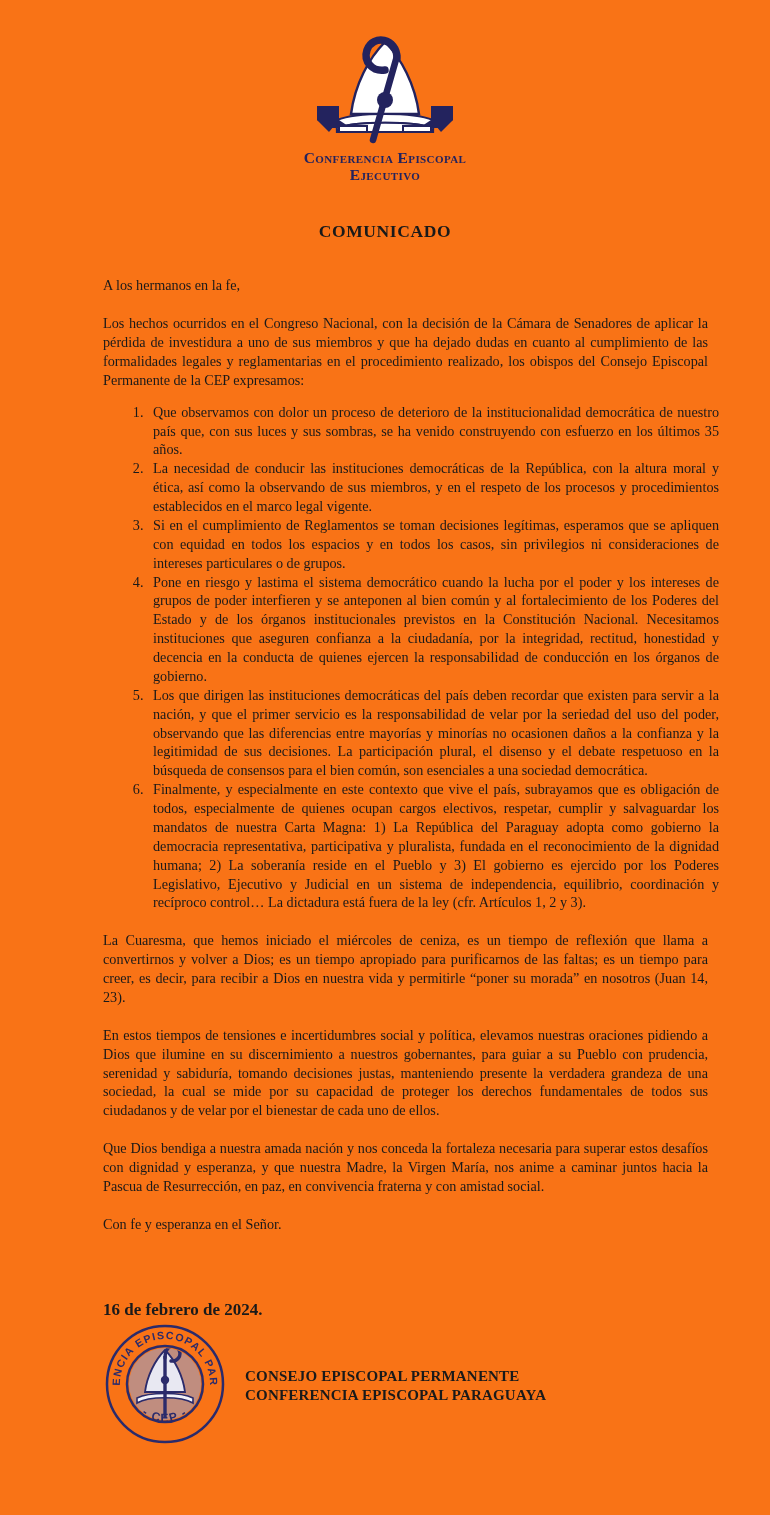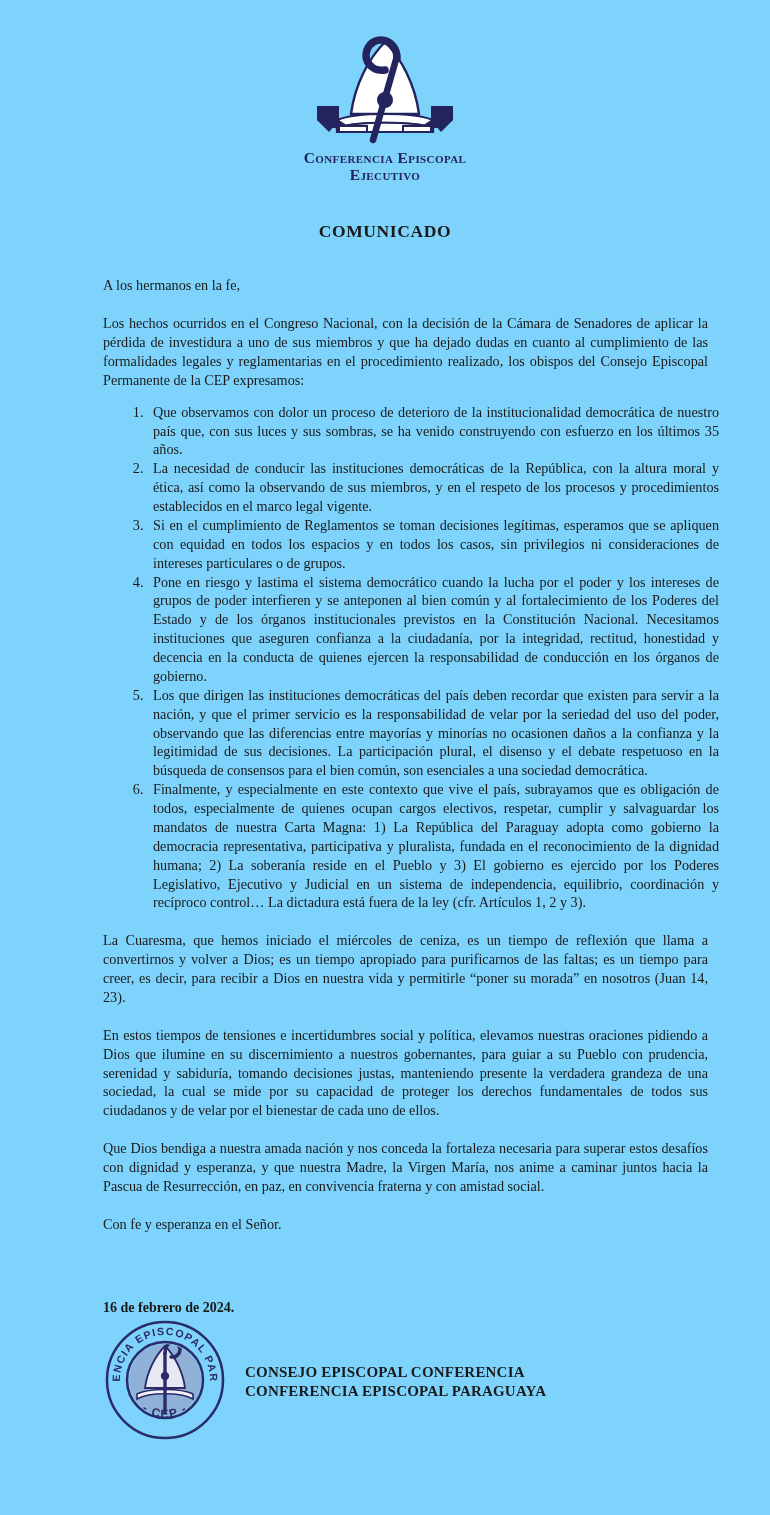--- a/index.html
+++ b/index.html
@@ -13,21 +13,21 @@
     font-family: "Liberation Serif", "DejaVu Serif", serif;
     color: #1a1a1a;
     -webkit-font-smoothing: antialiased;
   }
   .page {
     position: relative;
     width: 770px;
     min-height: 1515px;
     box-sizing: border-box;
     padding: 0;
-    background: #7dd3fc;
+    background: #f97316;
   }
 
   
   .logo-block {
     padding-top: 28px;
     display: flex;
     flex-direction: column;
     align-items: center;
   }
   .logo-mark {
@@ -92,21 +92,21 @@
     line-height: 1.33;
   }
   ol.points > li {
     text-align: justify;
     margin: 0 0 0 0;
     padding-left: 6px;
   }
 
   .date-line {
     margin: 66px 0 0 0;
-    font-size: 14px;
+    font-size: 17px;
     font-weight: bold;
   }
 
   
   .sign-row {
     margin-top: 2px;
     display: flex;
     align-items: center;
     gap: 18px;
   }
@@ -213,20 +213,20 @@
 
           <text font-family="'Liberation Sans', 'DejaVu Sans', sans-serif" font-size="10.6" font-weight="bold" fill="#2b2b6b" letter-spacing="1.3">
             <textPath href="#ringTop" startOffset="50%" text-anchor="middle">CONFERENCIA EPISCOPAL PARAGUAYA</textPath>
           </text>
           <text font-family="'Liberation Sans', 'DejaVu Sans', sans-serif" font-size="12" font-weight="bold" fill="#2b2b6b" letter-spacing="1.6">
             <textPath href="#ringBottom" startOffset="50%" text-anchor="middle">- CEP -</textPath>
           </text>
         </svg>
       </span>
       <div class="sign-text">
-        <div>CONSEJO EPISCOPAL CONFERENCIA</div>
+        <div>CONSEJO EPISCOPAL PERMANENTE</div>
         <div>CONFERENCIA EPISCOPAL PARAGUAYA</div>
       </div>
     </div>
 
   </div>
 
 </div>
 
 </body></html>

